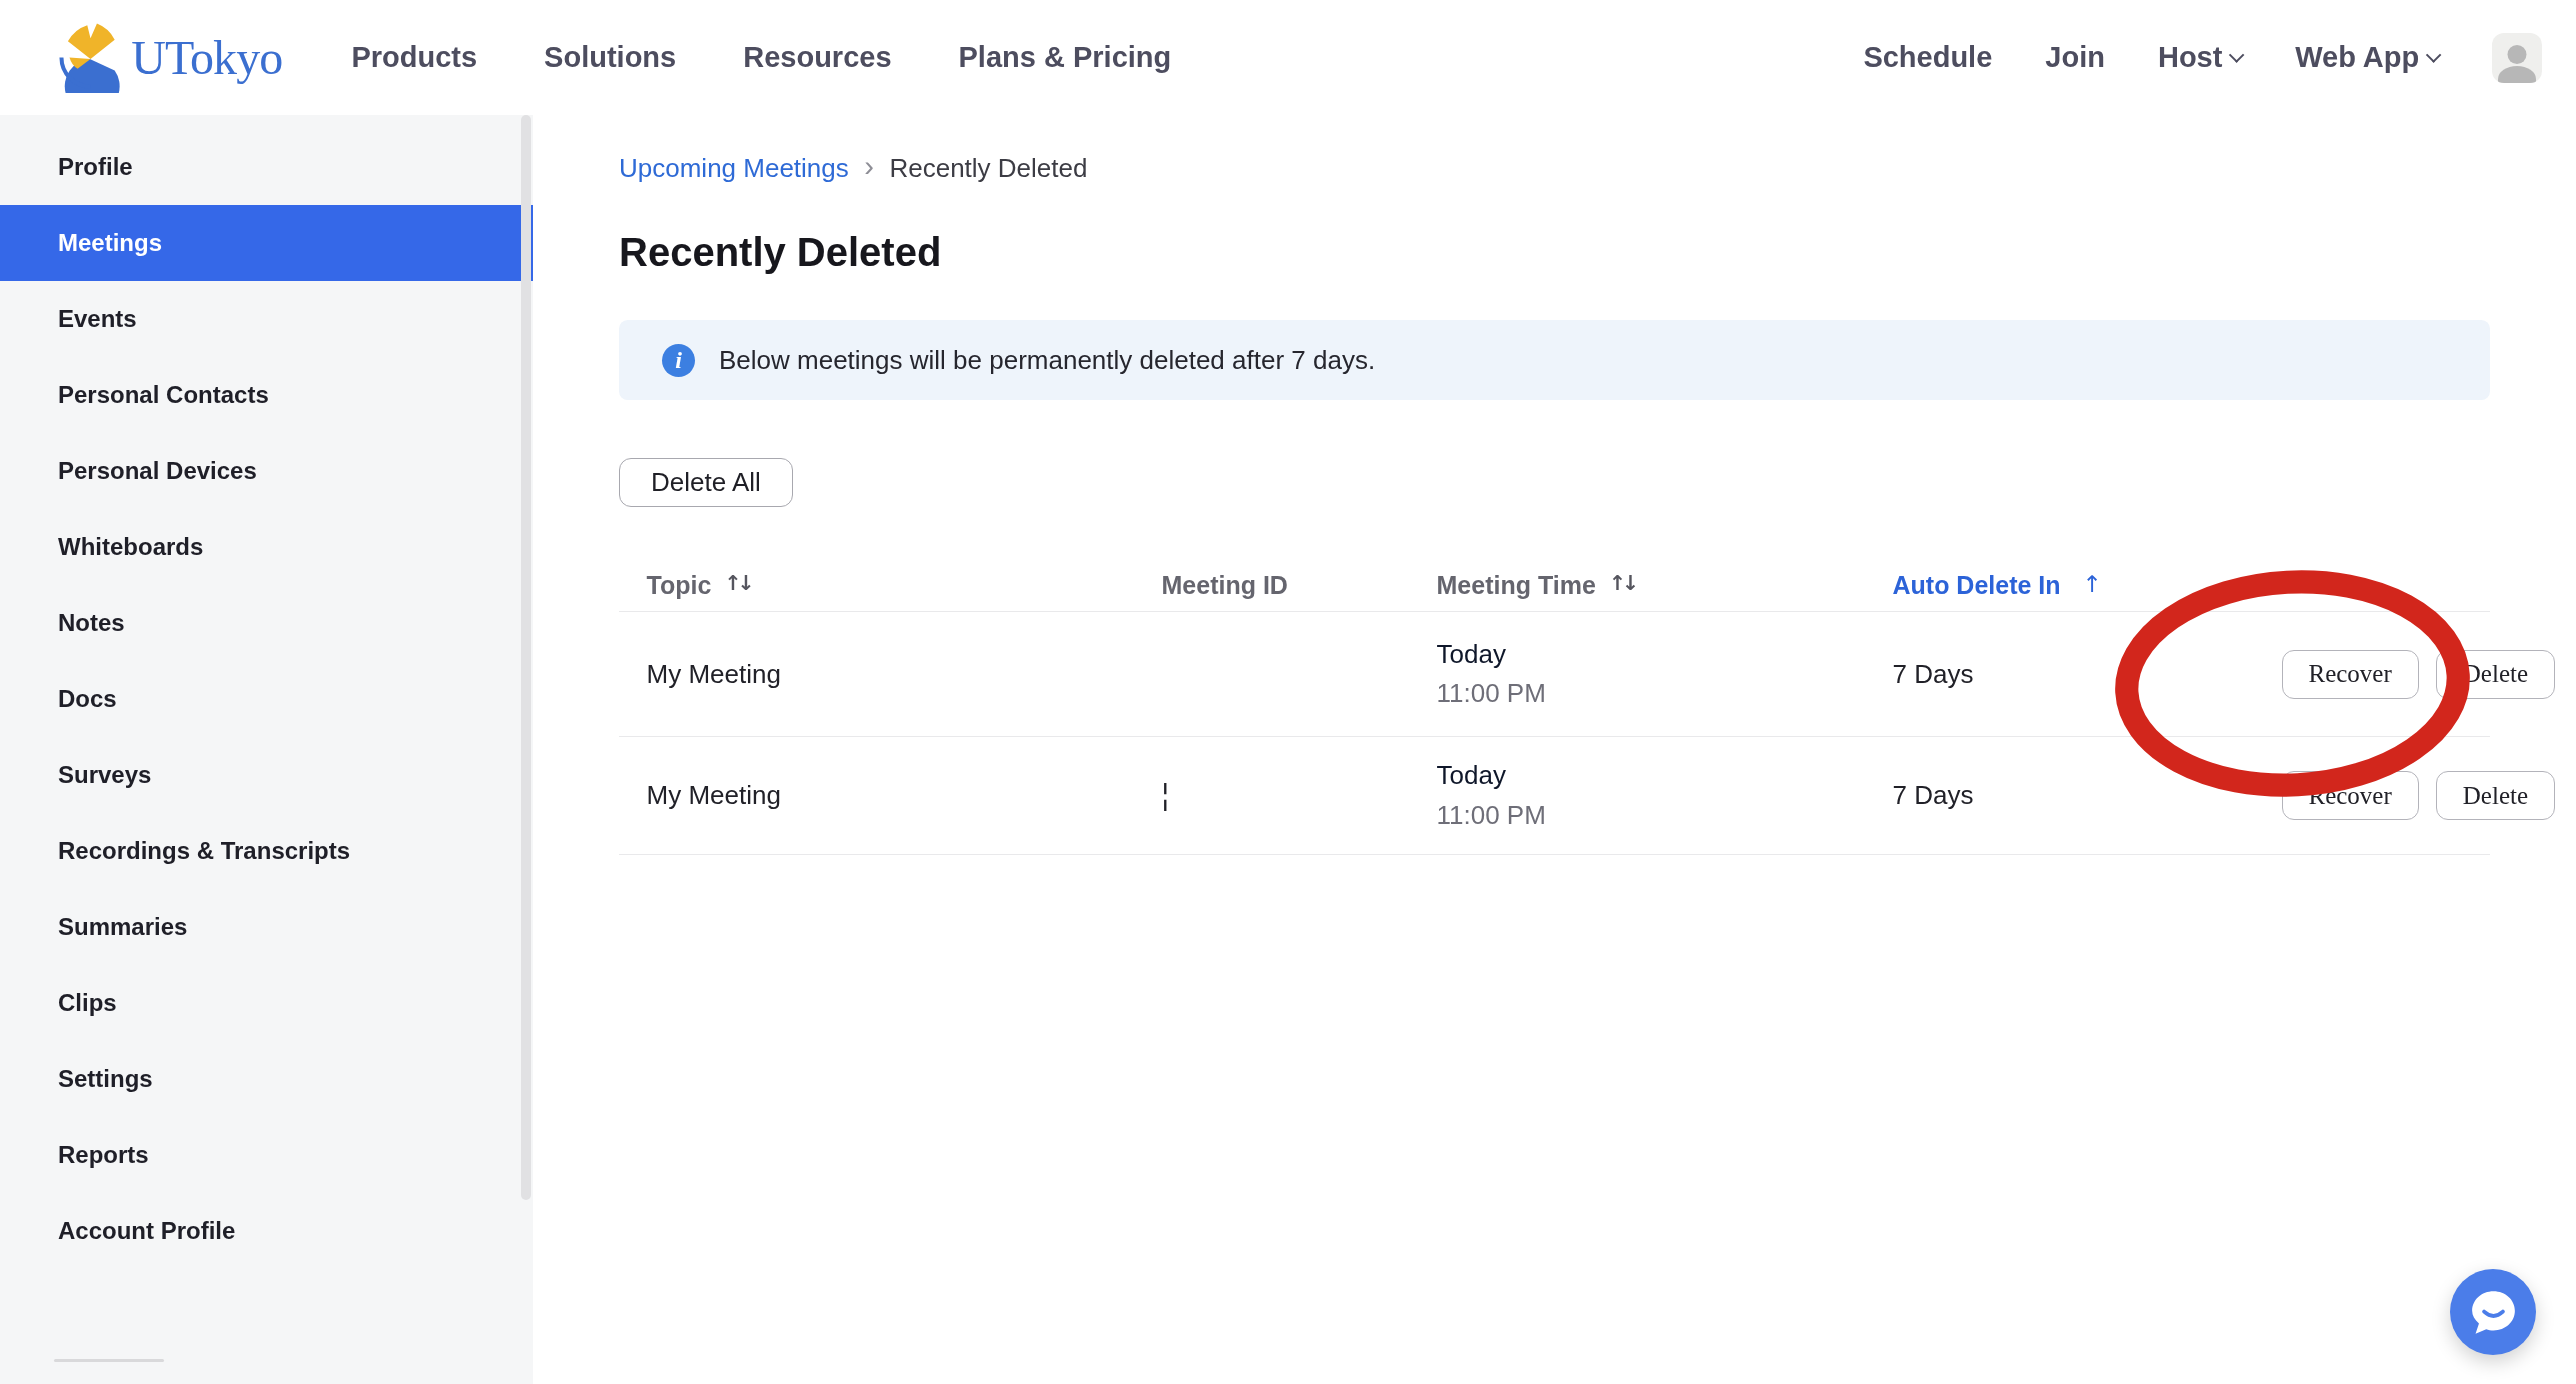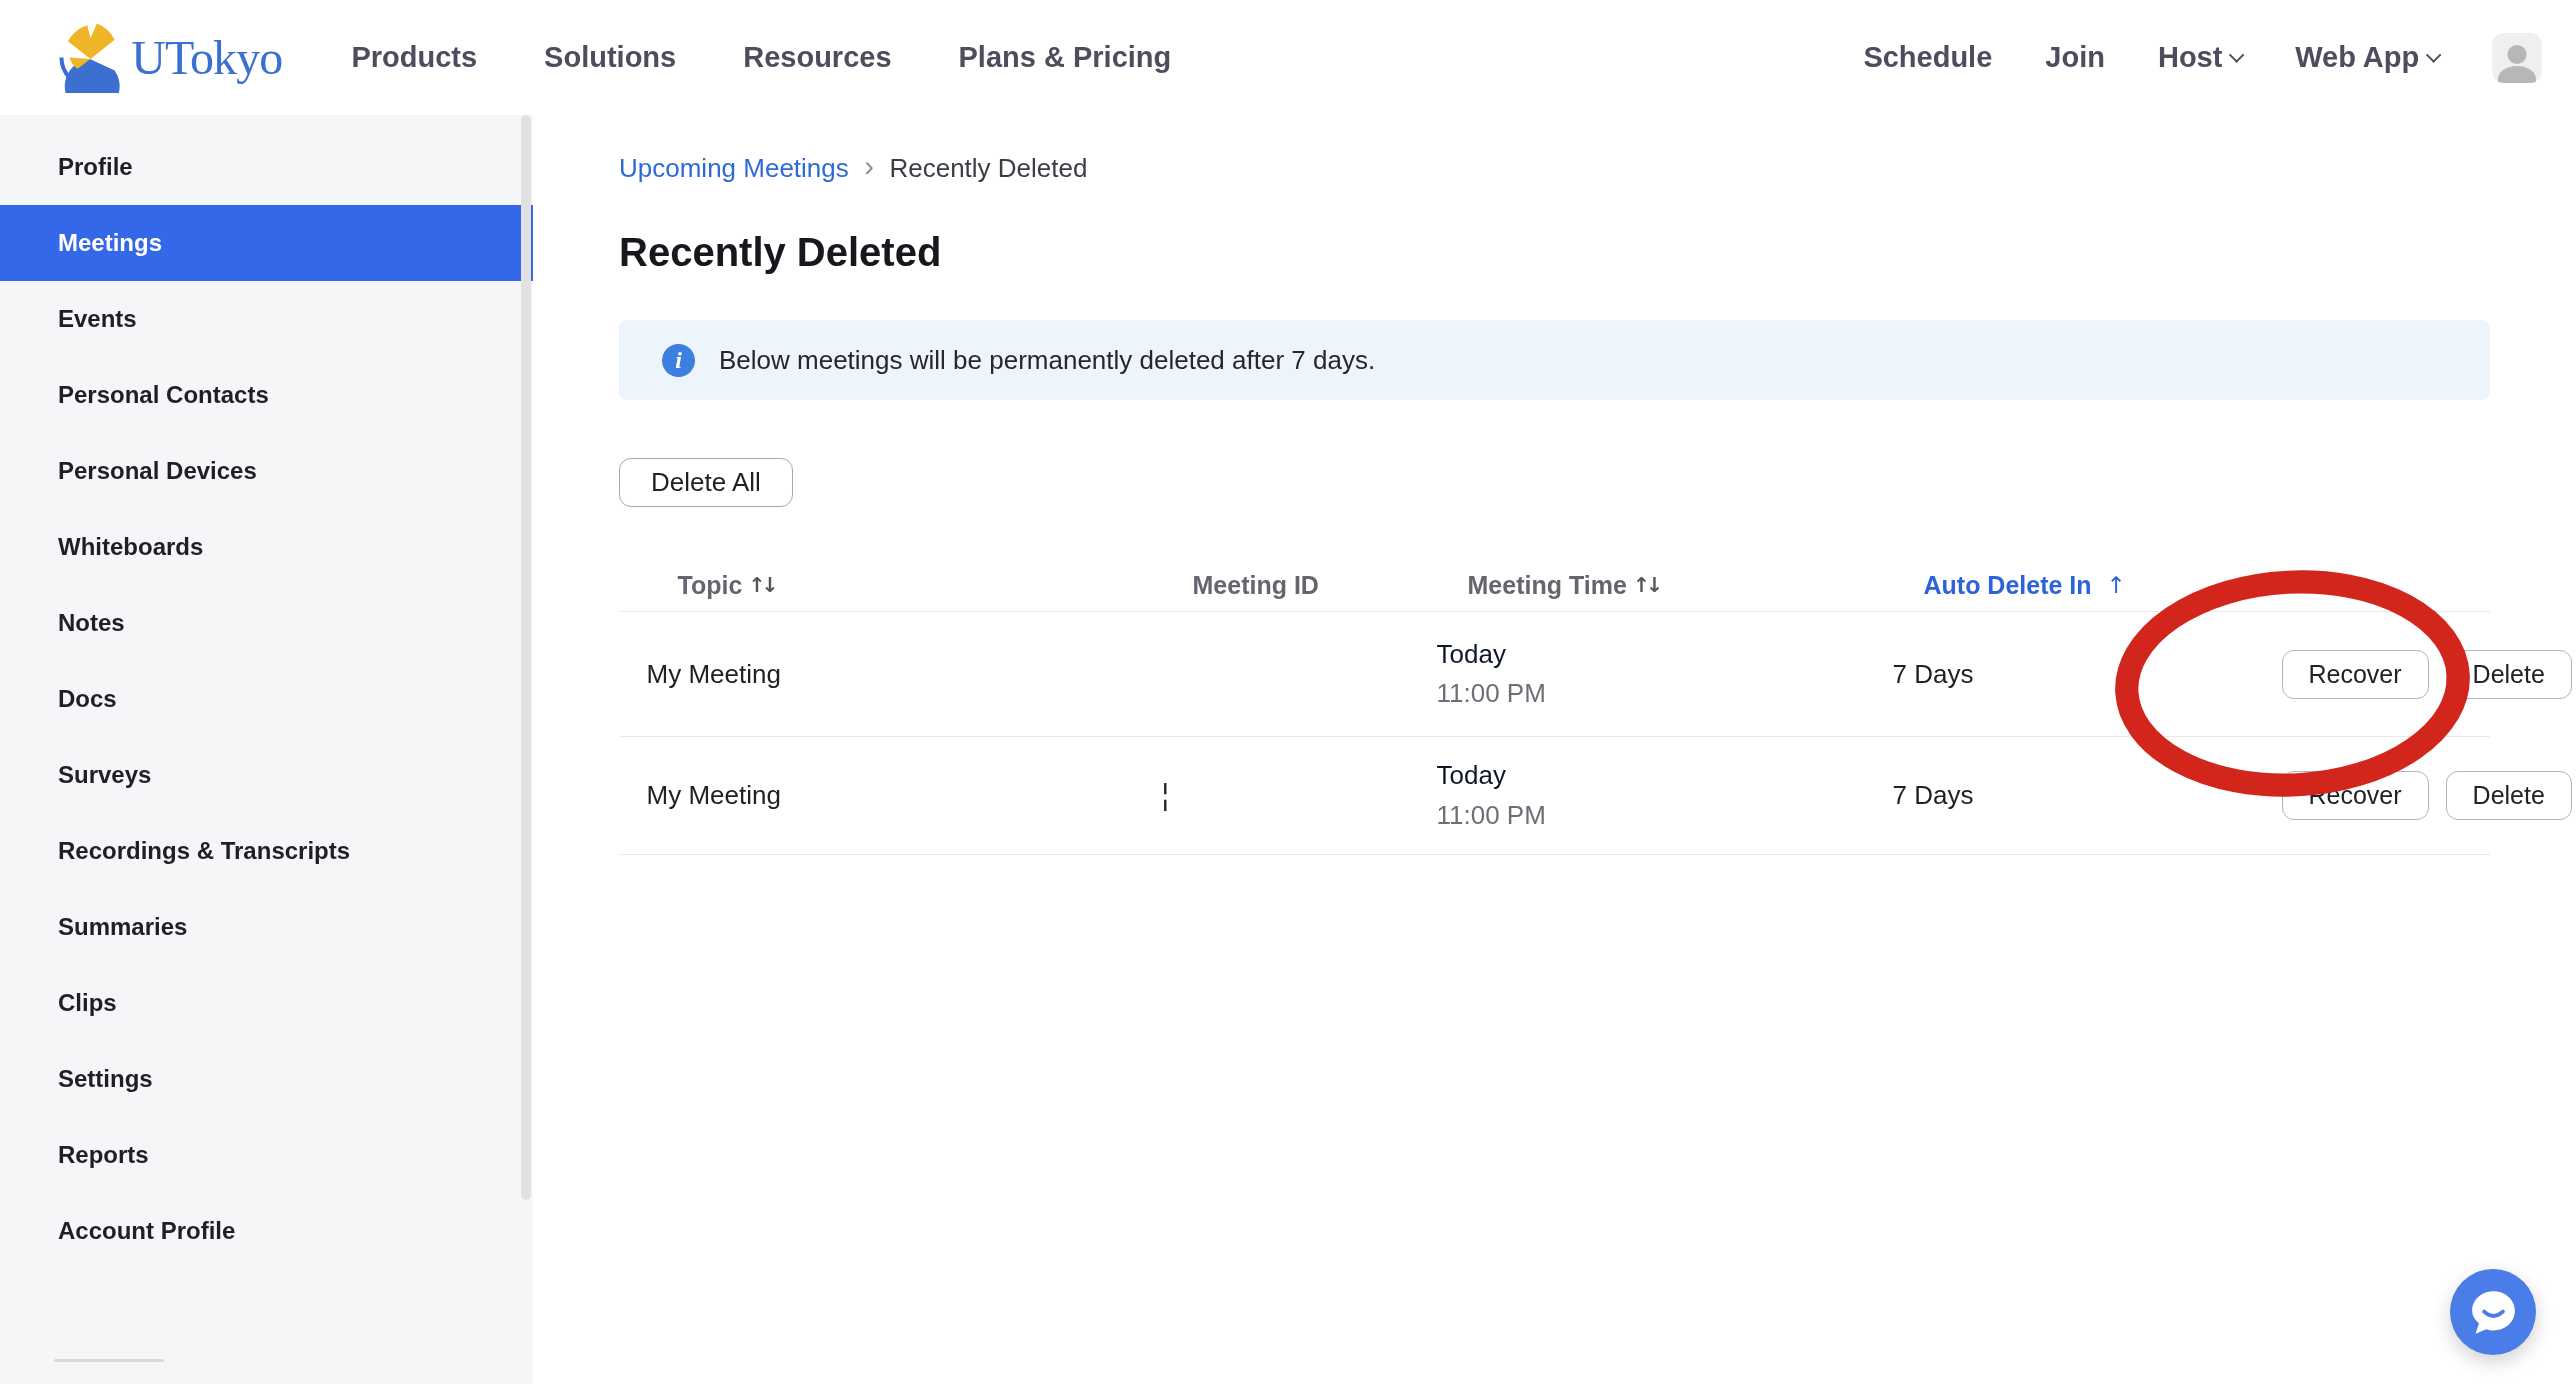--- a/index.html
+++ b/index.html
@@ -58,38 +58,38 @@
   .deleteall-btn { margin-top:58px; height:49px; padding:0 31px; background:#ffffff;
     border:1.7px solid #a8a8af; border-radius:12px; font-size:26px; color:#1f1f26;
     font-family:"Liberation Sans", sans-serif; cursor:pointer; display:inline-flex;
     align-items:center; }
 
   
   .table { margin-top:52px; width:1871px; position:relative; }
   .thead { display:grid; grid-template-columns:515px 275px 456px 389px 1fr;
     padding:0 34px 0 27.5px; align-items:center; height:53px;
     border-bottom:1.7px solid #e9e9eb; font-size:25px; font-weight:600; color:#65656e; }
-  .th { display:flex; align-items:center; gap:6px;margin-left:31px; }
+  .th { display:flex; align-items:flex-start; gap:13px; }
   .sort-icon { font-family:"DejaVu Sans", sans-serif; font-size:20.6px; color:#55555e;
     letter-spacing:-4.3px; cursor:pointer; }
   .th.sorted { color:#2c63d8; font-weight:700; }
   .sort-up { font-family:"DejaVu Sans", sans-serif; font-size:23px; color:#2c63d8;
     font-weight:400; margin-left:8.6px; cursor:pointer; }
   .trow { display:grid; grid-template-columns:515px 275px 456px 389px 1fr;
     padding:0 34px 0 27.5px; align-items:center; border-bottom:1.7px solid #e9e9eb;
     font-size:26px; }
   .trow.r1 { height:125px; }
   .trow.r2 { height:118px; }
   .cell-time .day { color:#0f172a; }
   .cell-time .clock { color:#6e6e78; margin-top:8.6px; }
   .cell-id { color:#212128; font-size:29px; }
   .actions { display:flex; justify-content:flex-end; gap:17px; }
   .row-btn { height:49px; min-width:103px; padding:0 26px; background:#ffffff;
     border:1.7px solid #b3b3ba; border-radius:12px; font-size:25px; color:#212128;
-    font-family:Liberation Sans, sans-serif; cursor:pointer; }
+    font-family:Liberation Serif, serif; cursor:pointer; }
 
   
   .red-circle { position:absolute; left:2112px; top:568px; width:361px; height:231px;
     z-index:9; pointer-events:none; }
 
   
   .chat-btn { position:absolute; left:2450px; top:1269px; width:86px; height:86px;
     border-radius:50%; background:#4b7de9; box-shadow:0 6.9px 19px rgba(0,0,0,0.18);
     z-index:10; cursor:pointer; display:flex; align-items:center; justify-content:center; }
 </style>

